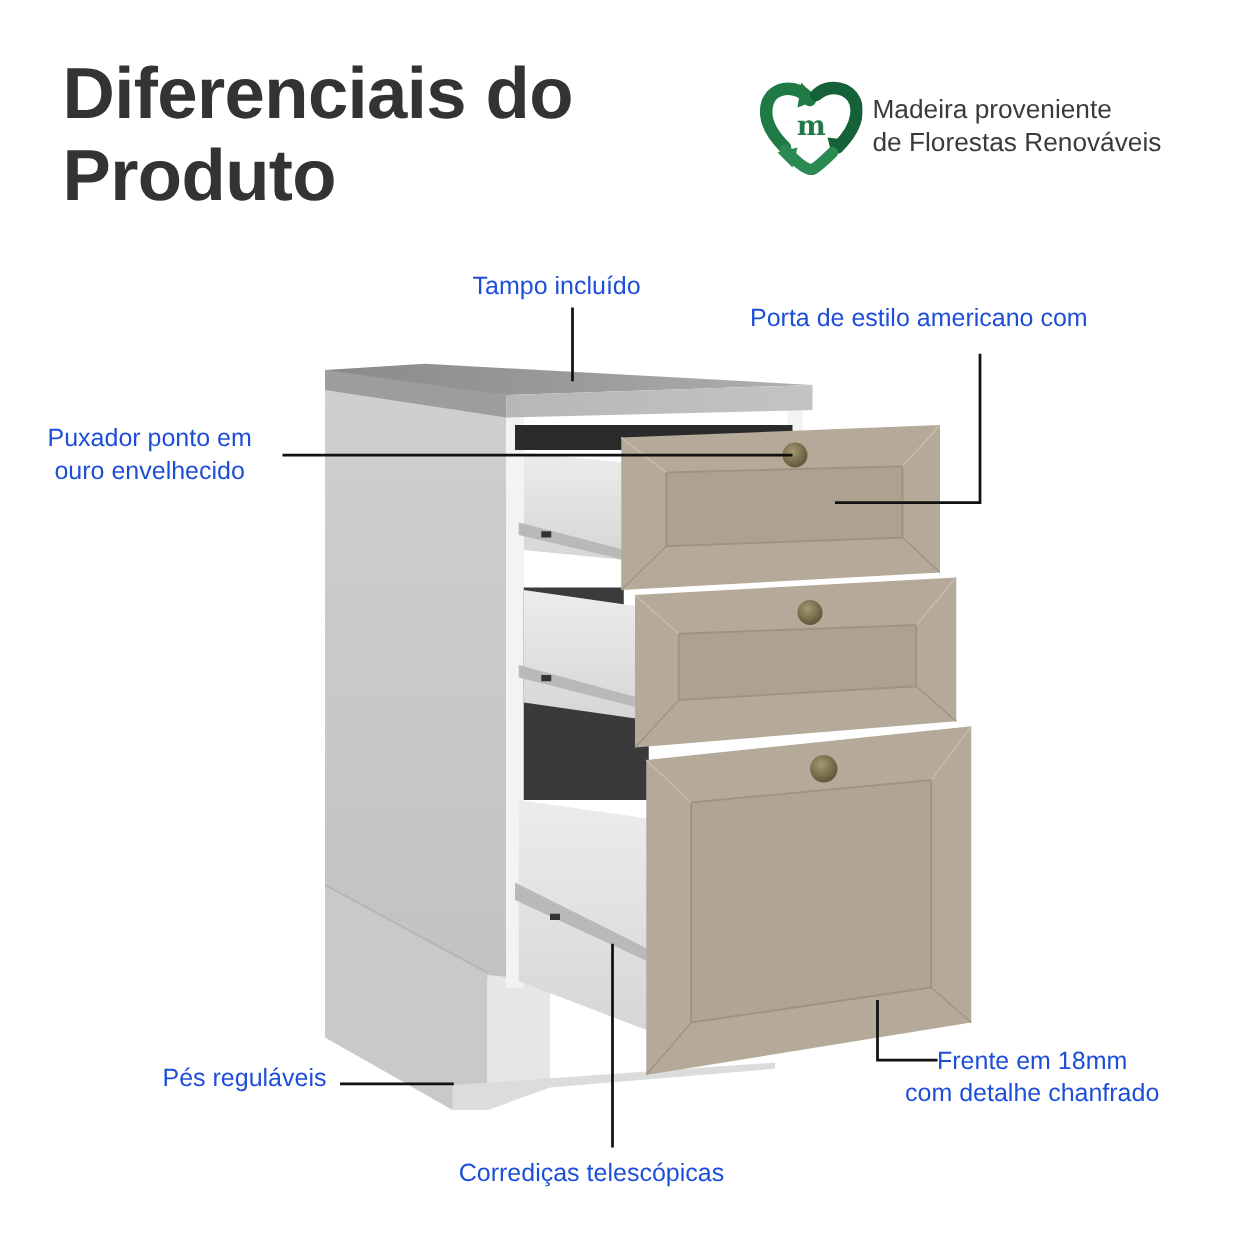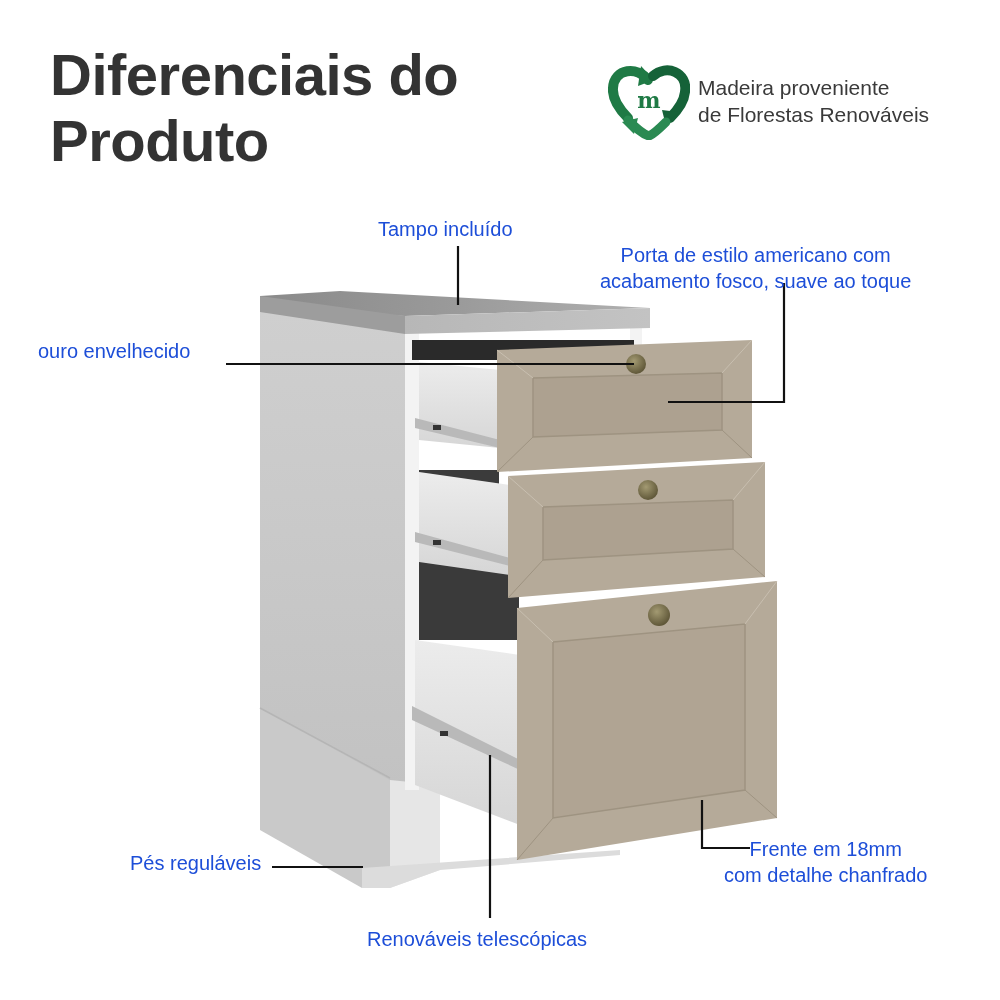--- a/index.html
+++ b/index.html
@@ -141,31 +141,31 @@
     <div>de Florestas Renováveis</div>
   </div>
 </div>
 
 <div class="label" style="left:378px; top:216px;">
   <span>Tampo incluído</span>
 </div>
 
 <div class="label" style="left:600px; top:226px;margin-top:16px;">
   <div>Porta de estilo americano com</div>
-  <div>acabamento fosco, suave ao toque</div>
 </div>
 
 <div class="label" style="left:38px; top:338px;">
+  <div>Puxador ponto em</div>
   <div>ouro envelhecido</div>
 </div>
 
 <div class="label" style="left:90px; top:850px;margin-left:40px;">
   <div>Pés reguláveis</div>
 </div>
 
 <div class="label" style="left:724px; top:836px;">
   <div>Frente em 18mm</div>
   <div>com detalhe chanfrado</div>
 </div>
 
 <div class="label" style="left:367px; top:926px;">
-  <span>Renováveis telescópicas</span>
+  <span>Corrediças telescópicas</span>
 </div>
 
 </body></html>

